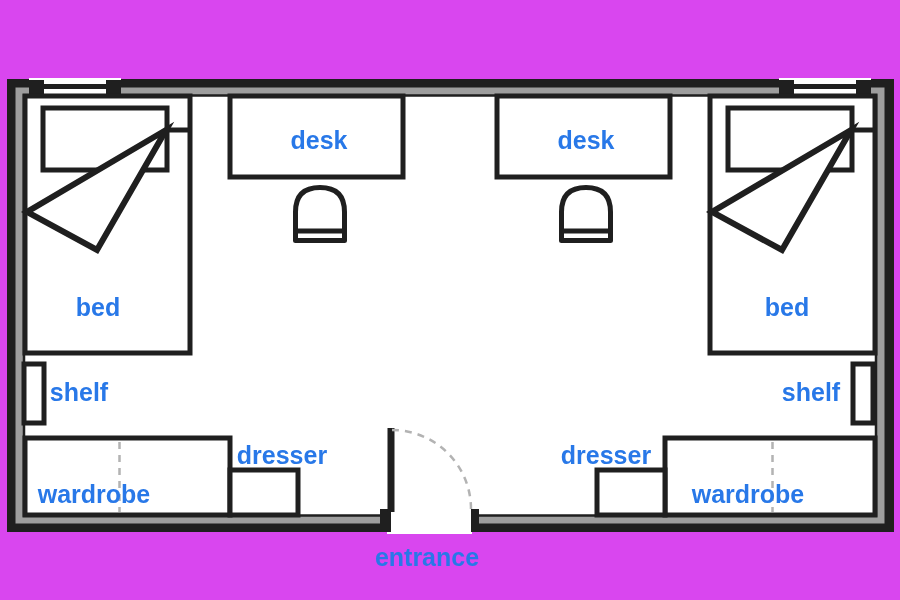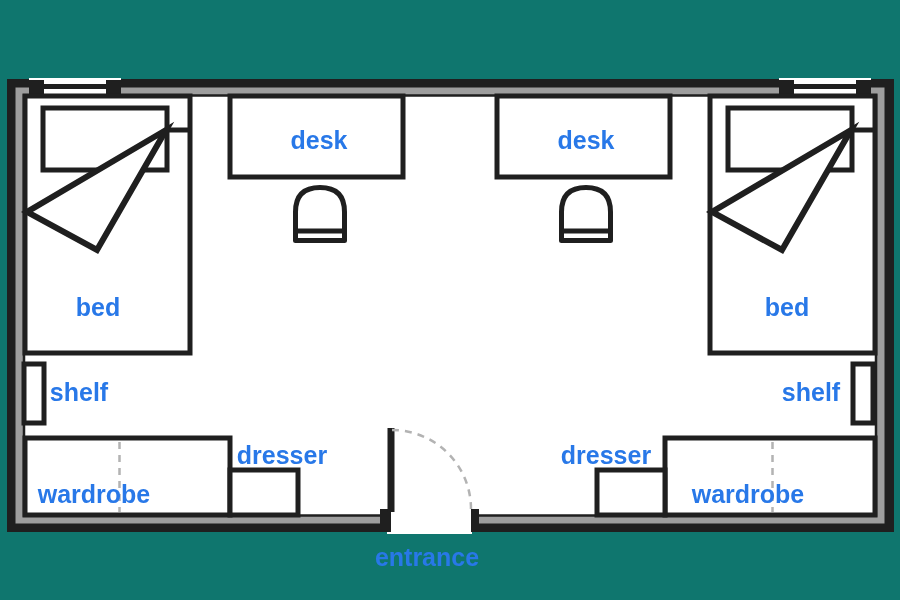--- a/index.html
+++ b/index.html
@@ -8,21 +8,21 @@
     background: #ffffff;
     width: 900px;
     height: 600px;
     overflow: hidden;
     font-family: "Liberation Sans", sans-serif;
   }
   .plan-wrap {
     position: relative;
     width: 900px;
     height: 600px;
-    background: #0f766e;
+    background: #d946ef;
   }
   svg text {
     font-family: "Liberation Sans", "DejaVu Sans", sans-serif;
     font-weight: bold;
     font-size: 25px;
     text-anchor: middle;
   }
 </style>
 </head>
 <body>

